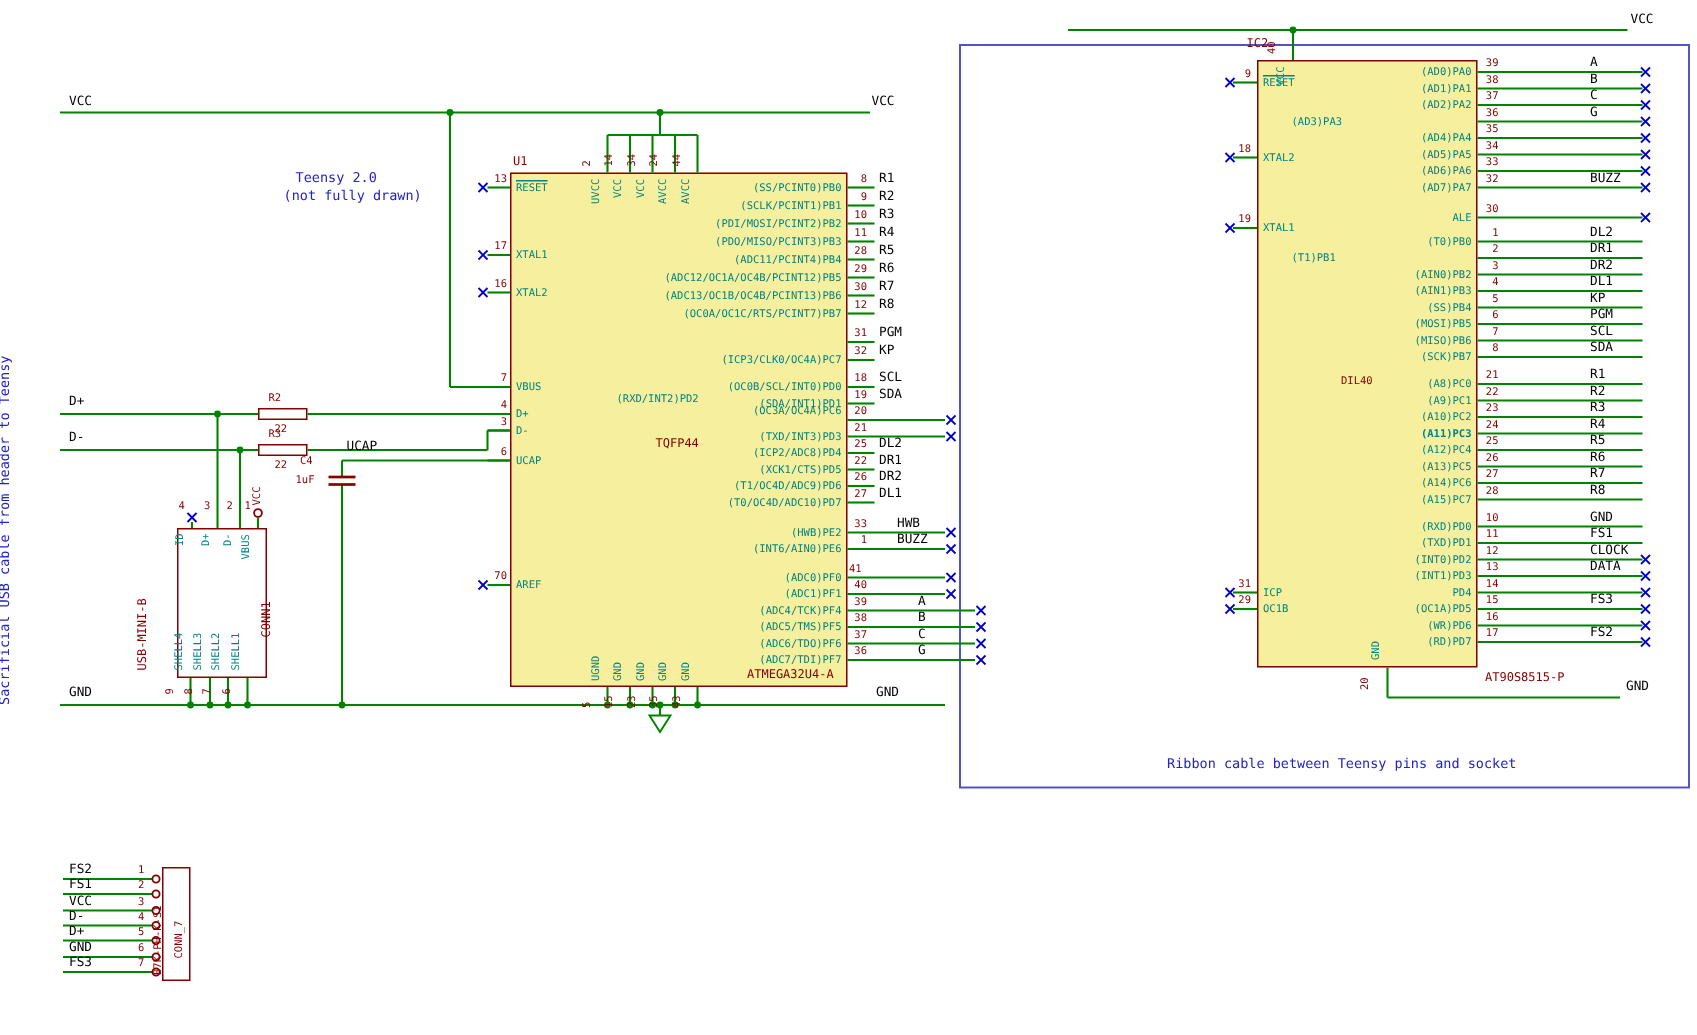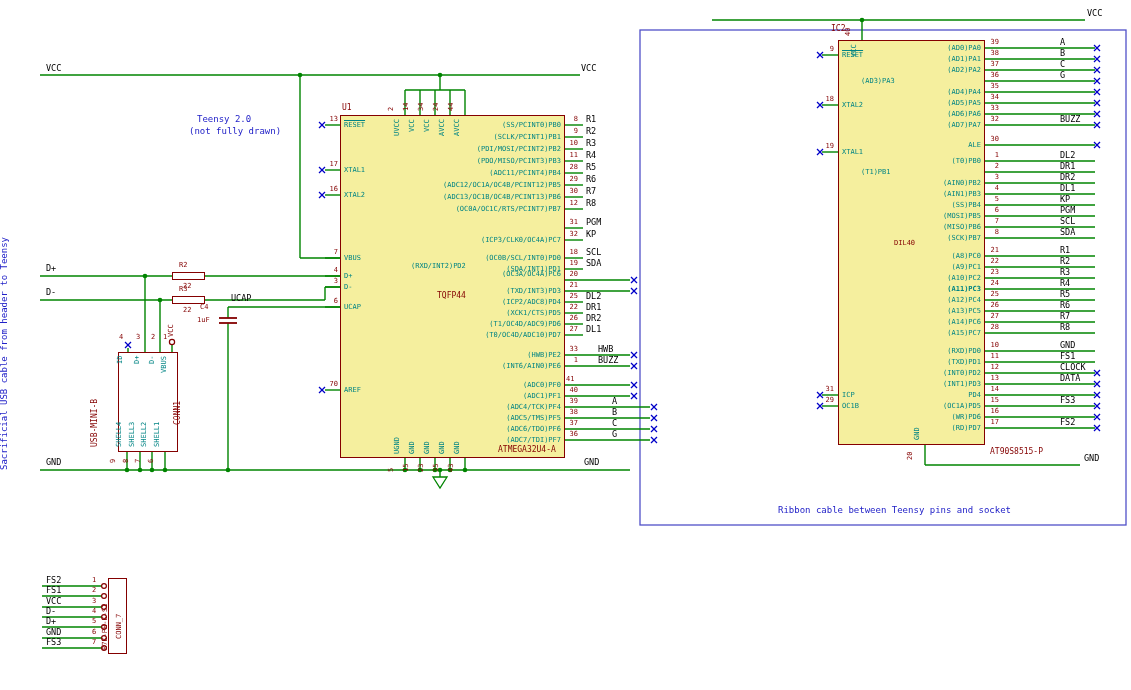--- a/index.html
+++ b/index.html
@@ -348,21 +348,21 @@
     <div class="t lbl" style="left:46px;top:264px;">D+</div>
     <div class="t lbl" style="left:46px;top:288px;">D-</div>
     <div class="t lbl" style="left:231px;top:294px;">UCAP</div>
     <div class="t lbl" style="left:1087px;top:9px;">VCC</div>
     <div class="t lbl" style="left:1084px;top:454px;">GND</div>
 
     <div class="t cmp" style="left:342px;top:103px;">U1</div>
     <div class="t cmp" style="left:437px;top:291px;">TQFP44</div>
     <div class="t cmp" style="left:498px;top:445px;">ATMEGA32U4-A</div>
     <div class="t cmp" style="left:831px;top:24px;">IC2</div>
-    <div class="t cmp7" style="left:894px;top:239px;">DIL40</div>
+    <div class="t cmp7" style="left:894px;top:250px;">DIL40</div>
     <div class="t cmp" style="left:990px;top:447px;">AT90S8515-P</div>
     <div class="t cmp7" style="left:179px;top:261px;">R2</div>
     <div class="t cmp7" style="left:183px;top:282px;">22</div>
     <div class="t cmp7" style="left:179px;top:285px;">R3</div>
     <div class="t cmp7" style="left:183px;top:306px;">22</div>
     <div class="t cmp7" style="left:200px;top:303px;">C4</div>
     <div class="t cmp7" style="left:197px;top:316px;">1uF</div>
     <div class="t cmp vtext" style="left:99px;top:438px;">USB-MINI-B</div>
     <div class="t cmp vtext" style="left:182px;top:416px;">CONN1</div>
     <div class="t cmp7 vtext" style="left:175px;top:329px;">VCC</div>

